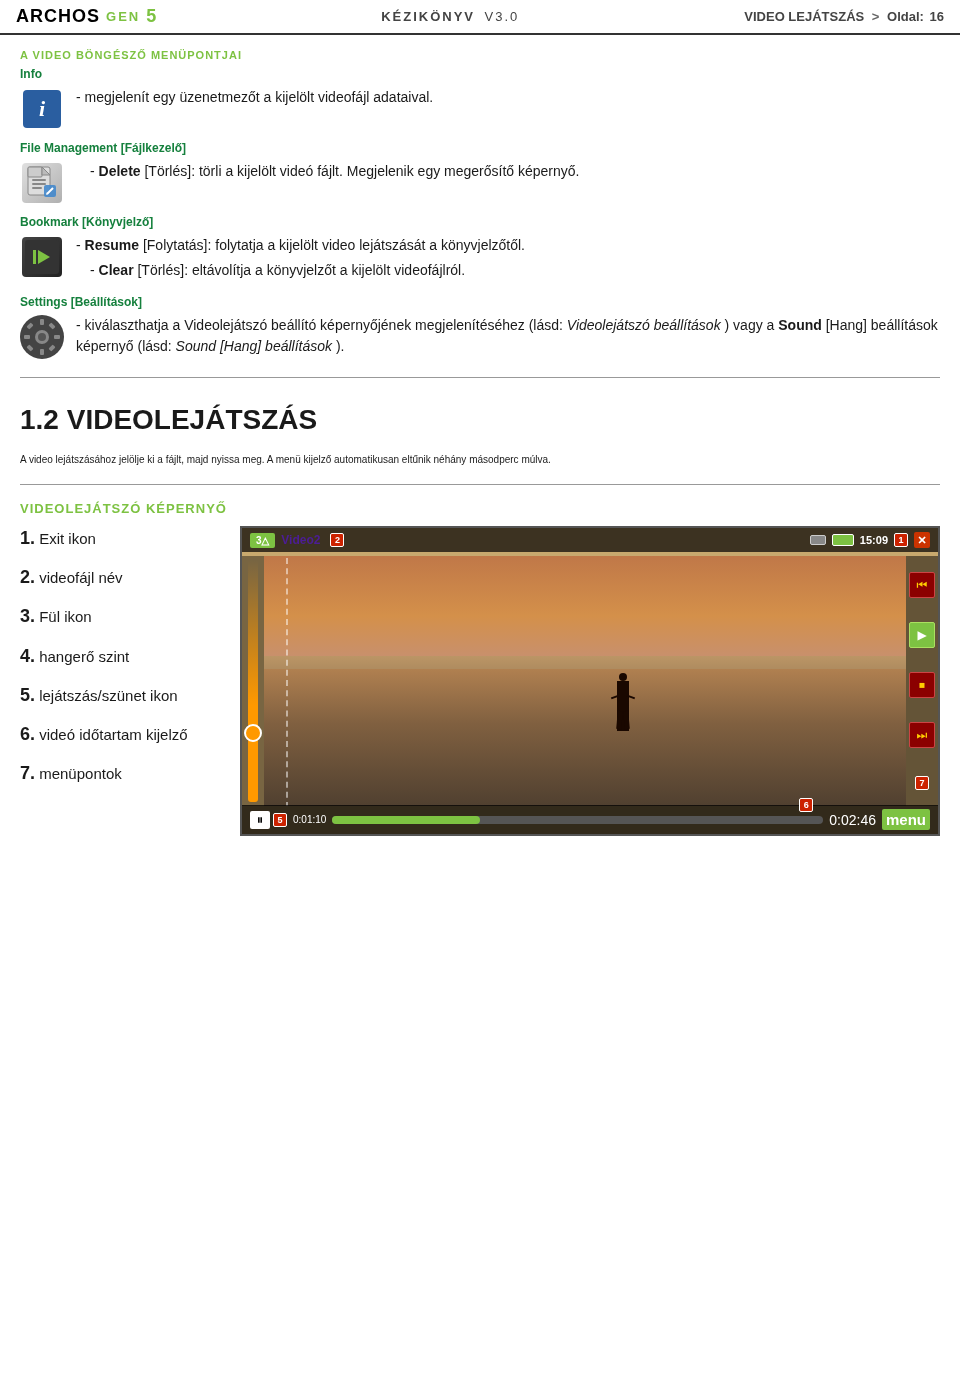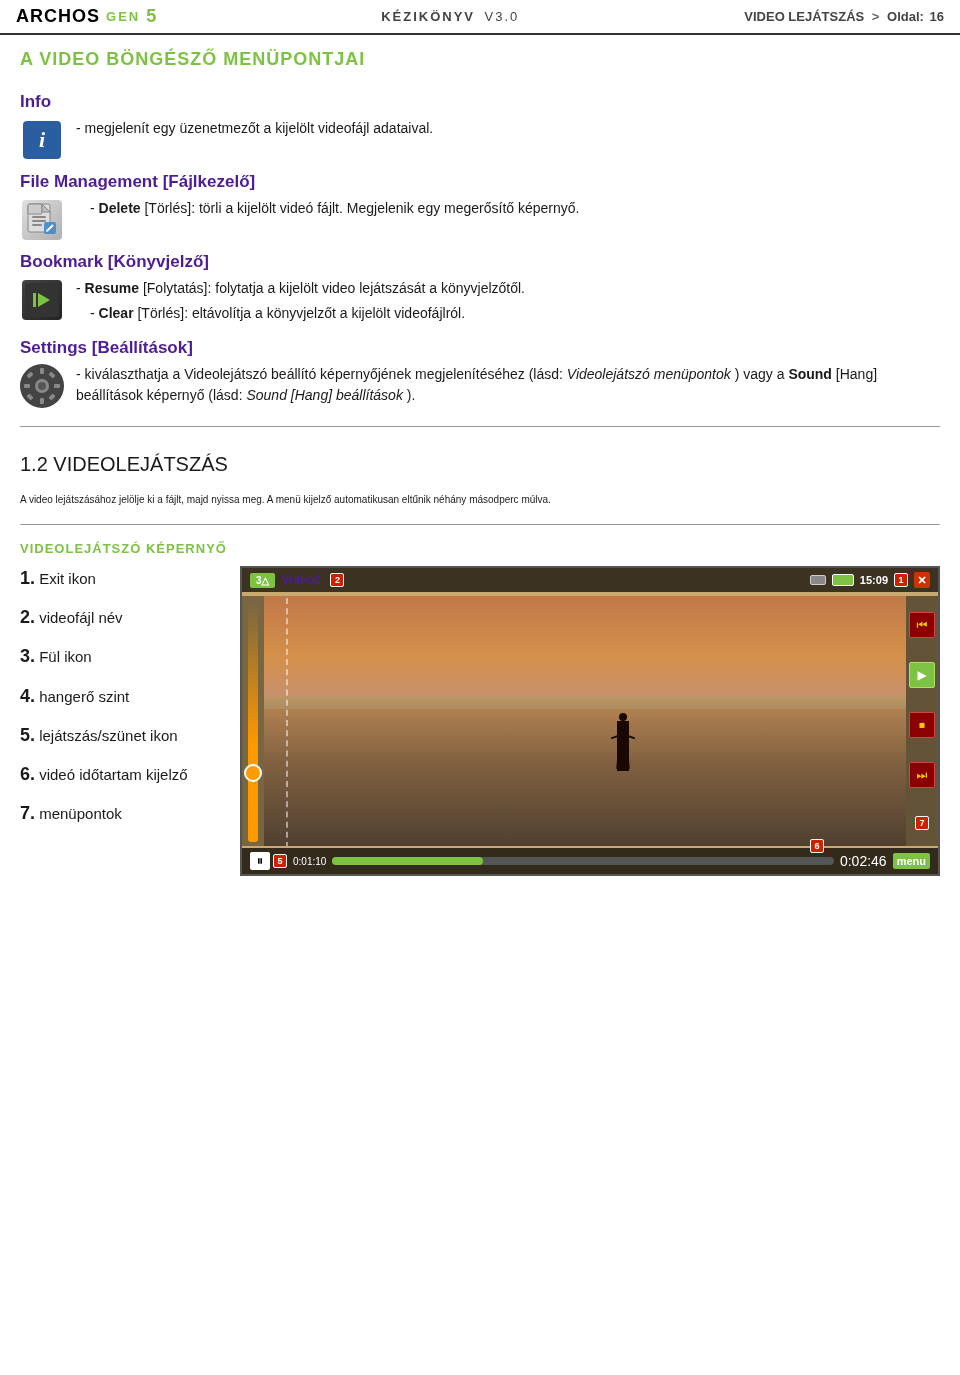--- a/index.html
+++ b/index.html
@@ -58,33 +58,33 @@
       color: #666;
     }
 
     
     .content {
       padding: 14px 20px;
     }
 
     
     .section-title-green {
-      font-size: 18px;
+      font-size: 11px;
       font-weight: bold;
       color: #7dc242;
       letter-spacing: 1px;
-      margin-bottom: 22px;
+      margin-bottom: 6px;
       text-transform: uppercase;
     }
 
     
     .block-heading {
-      font-size: 17px;
-      font-weight: bold;
-      color: #4c1d95;
+      font-size: 12px;
+      font-weight: bold;
+      color: #15803d;
       margin-bottom: 6px;
     }
 
     .icon-row {
       display: flex;
       align-items: flex-start;
       gap: 12px;
       margin-bottom: 10px;
     }
 
@@ -180,22 +180,22 @@
       margin: 16px 0;
     }
 
     
     .big-section {
       background: #fff;
       padding: 10px 0 6px 0;
       margin-bottom: 10px;
     }
     .big-section-title {
-      font-size: 20px;
-      font-weight: 400;
+      font-size: 28px;
+      font-weight: 700;
       color: #1a1a1a;
       letter-spacing: 0px;
     }
 
     
     .video-section {
       display: flex;
       gap: 20px;
       margin-top: 10px;
     }
@@ -370,21 +370,21 @@
       color: #fff;
       font-size: 10px;
     }
     .vp-time-right {
       color: #fff;
       font-size: 14px;
     }
     .vp-menu-btn {
       background: #7dc242;
       color: #fff;
-      font-size: 11px;
+      font-size: 15px;
       font-weight: bold;
       padding: 2px 4px;
       border-radius: 2px;
       cursor: pointer;
     }
 
     
     .vp-scene {
       position: absolute;
       top: 28px;
@@ -510,21 +510,21 @@
           <rect x="6" y="6" width="4" height="6" rx="1" fill="#888" transform="rotate(45 8 9)"></rect>
           <rect x="28" y="6" width="4" height="6" rx="1" fill="#888" transform="rotate(-45 30 9)"></rect>
           <rect x="6" y="28" width="4" height="6" rx="1" fill="#888" transform="rotate(-45 8 31)"></rect>
           <rect x="28" y="28" width="4" height="6" rx="1" fill="#888" transform="rotate(45 30 31)"></rect>
         </svg>
       </div>
     </div>
     <div class="text-block">
       <p>
         <span>- kiválaszthatja a Videolejátszó beállító képernyőjének megjelenítéséhez (lásd: </span>
-        <span class="italic">Videolejátszó menüpontok</span>
+        <span class="italic">Videolejátszó beállítások</span>
         <span>) vagy a <strong>Sound</strong></span>
         <span> [Hang] beállítások képernyő (lásd: </span>
         <span class="italic">Sound [Hang] beállítások</span>
         <span>).</span>
       </p>
     </div>
   </div>
 
   <hr class="divider">
 

